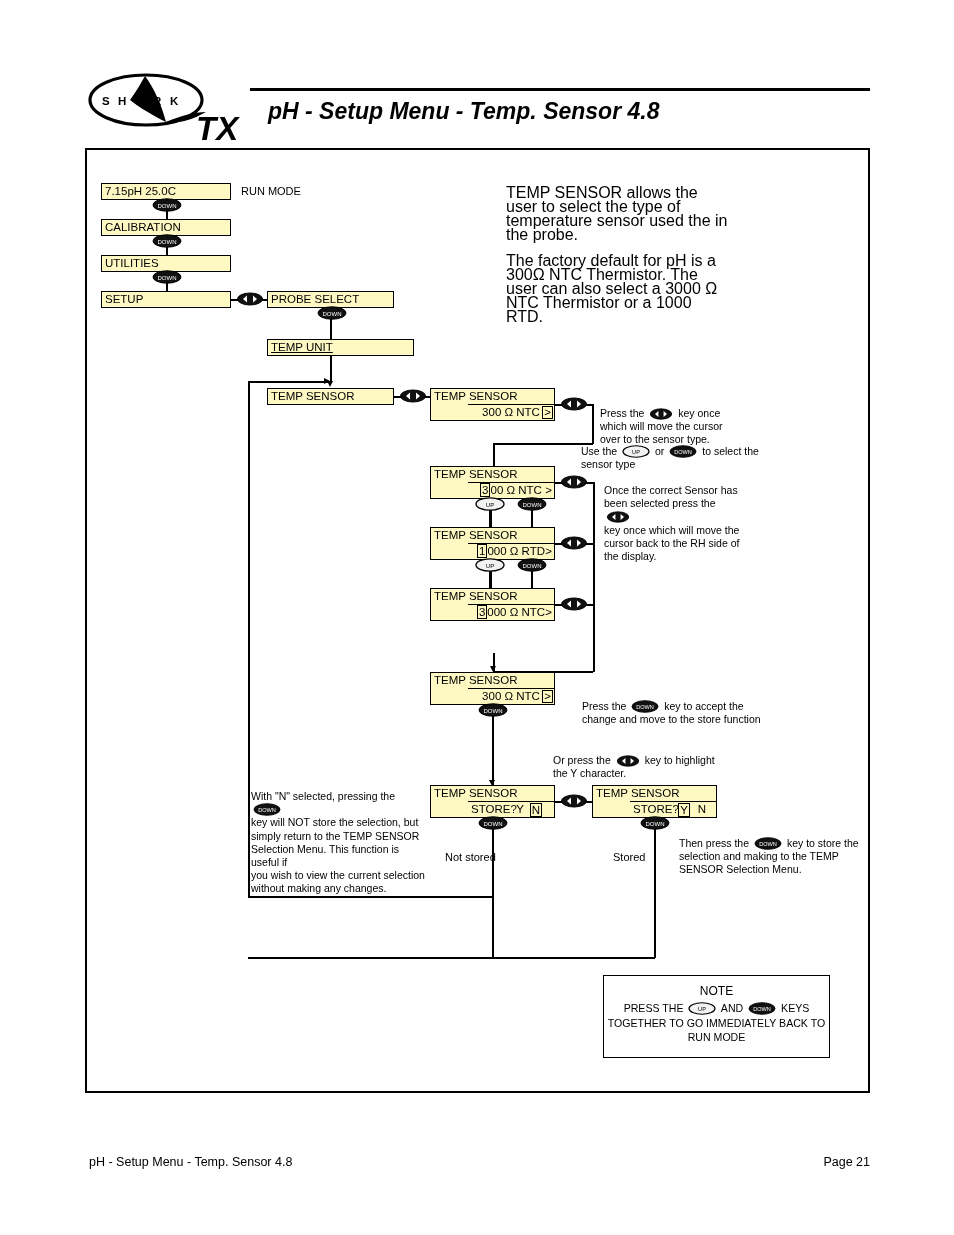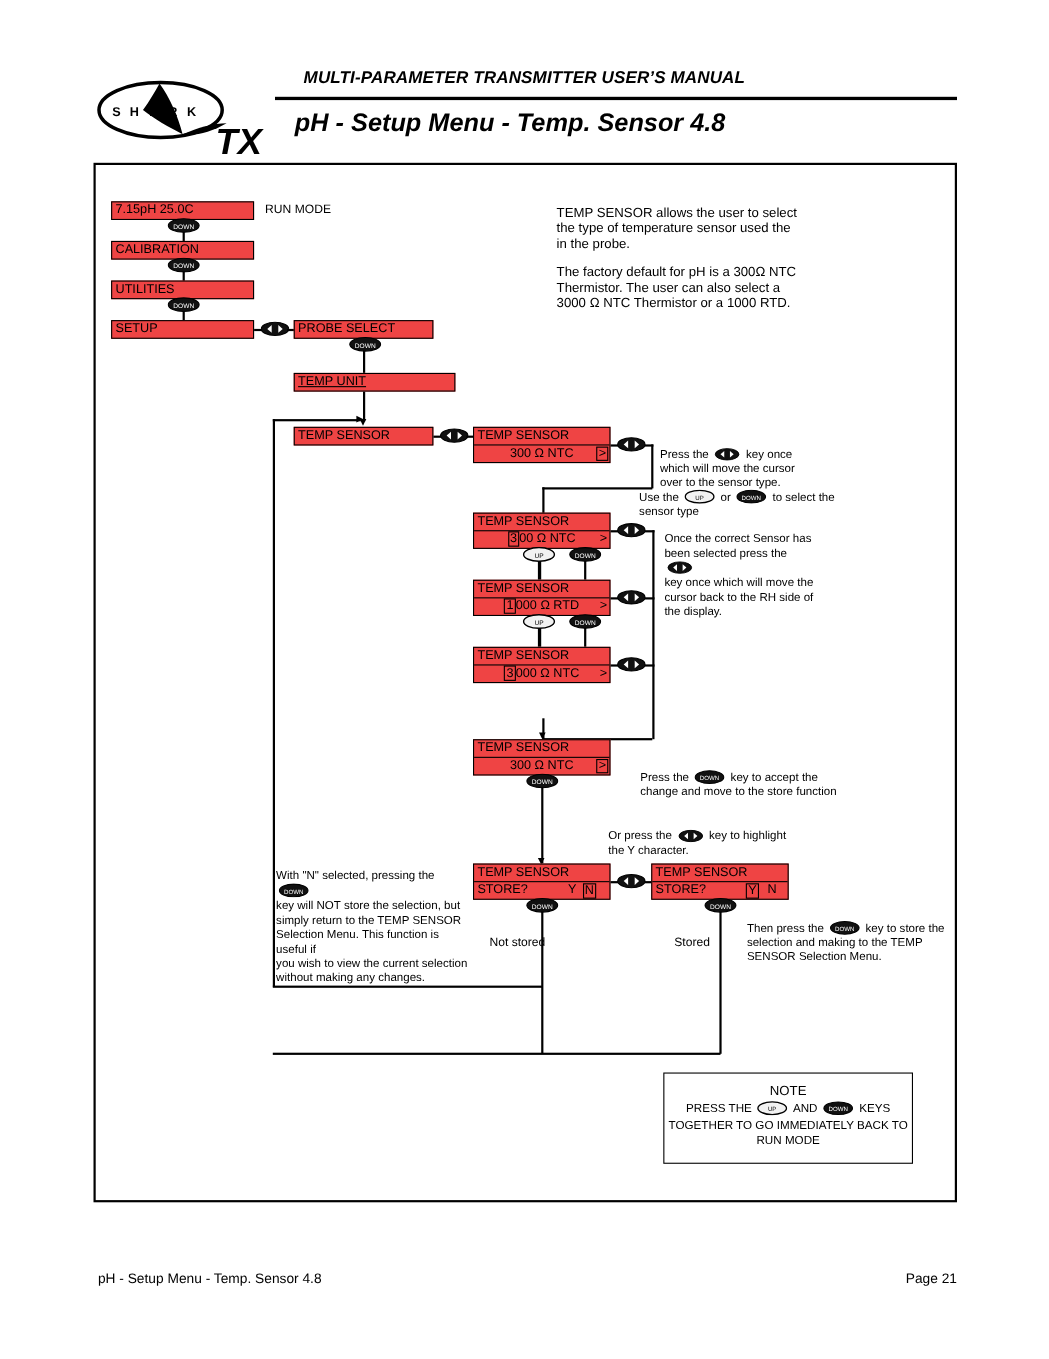--- a/index.html
+++ b/index.html
@@ -54,31 +54,31 @@
     width: 785px; height: 945px;
     border: 2px solid #000;
     box-sizing: border-box;
   }
 
   
   .lcd {
     position: absolute;
     border: 1.6px solid #000;
     box-sizing: border-box;
-    background: #ef4444;
+    background: #fef9c3;
   }
   .lcd .row {
     position: relative;
     height: 15px;
     line-height: 15px;
     font-size: 11.5px;
     white-space: nowrap;
   }
   .lcd .row.r1 { padding-left: 3px; }
-  .lcd .row.sep { border-top: 1.6px solid #000; }
+  .lcd .row.sep { border-top: 1.6px solid #000; margin-left: 37px; }
 
   .onerow { height: 17px; }
   .onerow .row { height: 15px; line-height: 15px; }
 
   .val-center { text-align: center; }
 
   
   .cur {
     display: inline-block;
     border: 1.4px solid #000;
@@ -142,21 +142,21 @@
   }
 
   .lbl {
     position: absolute;
     font-size: 11px;
     white-space: nowrap;
   }
 
   
   #desc-block { position: absolute; left: 506px; top: 186px; width: 225px; }
-  #desc-block p { margin: 0 0 12px 0; font-size: 12px; line-height: 14px; }
+  #desc-block p { margin: 0 0 12px 0; font-size: 16px; line-height: 14px; }
 
   
   #note-box {
     position: absolute;
     left: 603px; top: 975px;
     width: 227px; height: 83px;
     border: 1.6px solid #000;
     box-sizing: border-box;
     text-align: center;
   }
@@ -187,21 +187,20 @@
         <text x="14" y="33">S</text>
         <text x="30" y="33">H</text>
         <text x="48" y="33">A</text>
         <text x="65" y="33">R</text>
         <text x="82" y="33">K</text>
       </g>
       <text x="108" y="68" fill="#000" font-family="Liberation Sans, sans-serif" font-size="33" font-weight="bold" font-style="italic">TX</text>
     </svg>
   </div>
 
-  <div id="manual-title">MULTI-PARAMETER TRANSMITTER USER’S MANUAL</div>
   <div id="header-rule"></div>
   <div id="page-title">pH - Setup Menu - Temp. Sensor 4.8</div>
 </div>
 
 <div id="diagram-frame"></div>
 
 <div id="desc-block">
   <p>TEMP SENSOR allows the user to select the type of temperature sensor used the in the probe.</p>
   <p>The factory default for pH is a 300Ω NTC Thermistor. The user can also select a 3000 Ω NTC Thermistor or a 1000 RTD.</p>
 </div>

